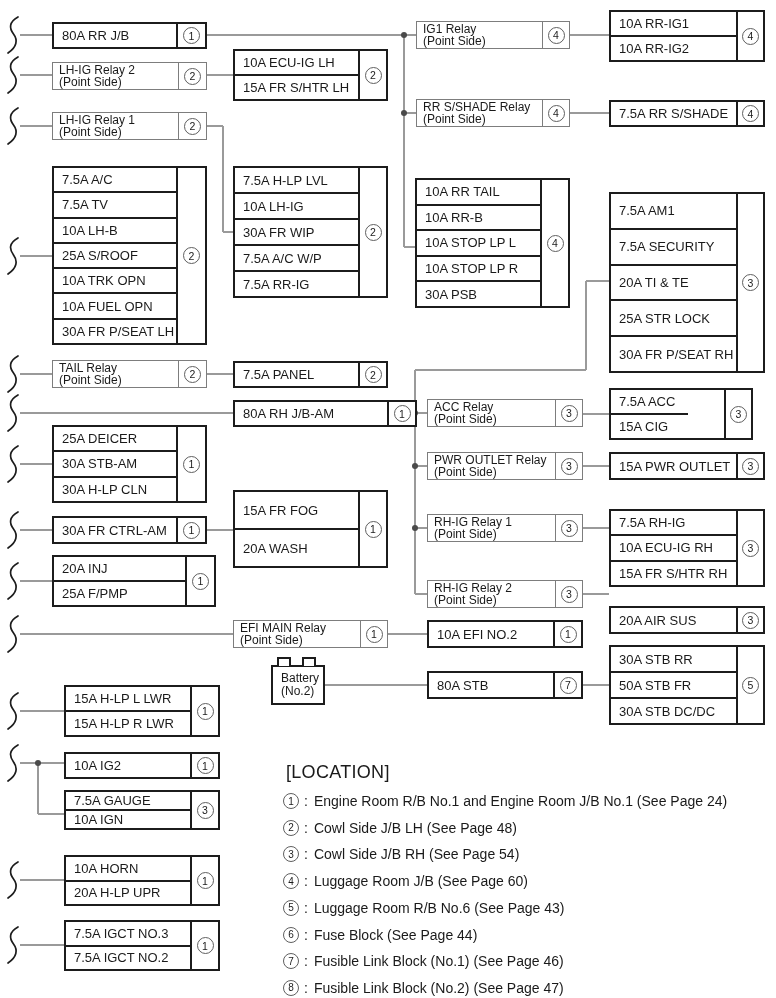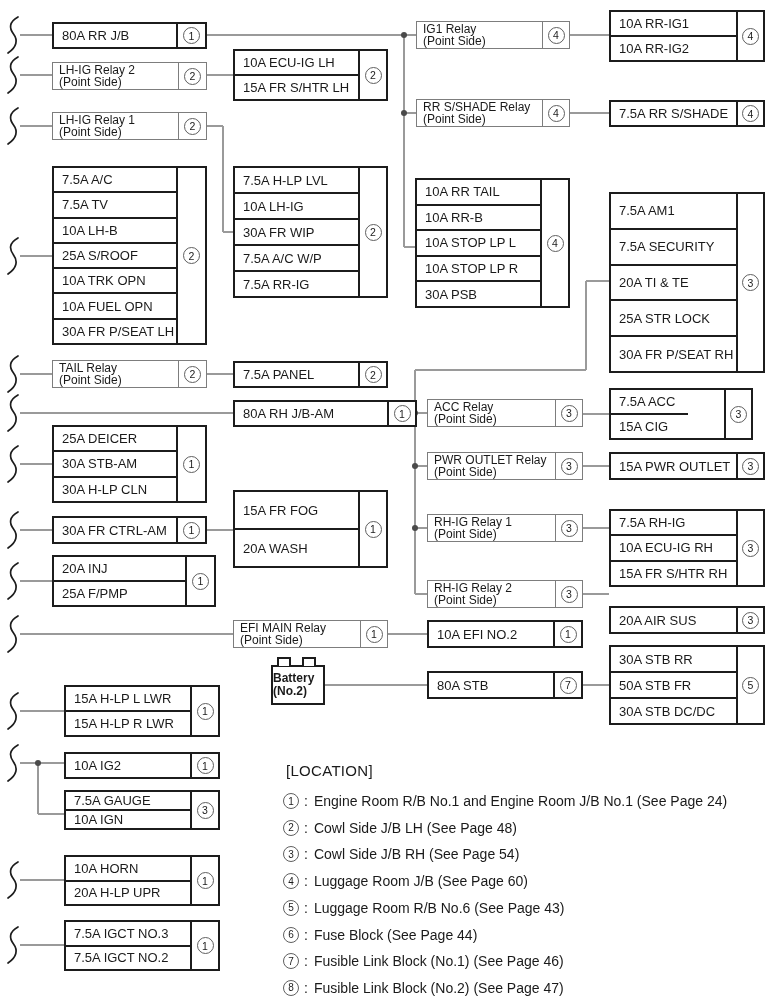--- a/index.html
+++ b/index.html
@@ -3,37 +3,37 @@
 <meta charset="utf-8">
 <style>
   html,body{margin:0;padding:0;background:#fff;}
   #stage{
     position:relative;width:776px;height:998px;background:#fff;overflow:hidden;
     font-family:"Liberation Sans", sans-serif;color:var(--txt,#1a1a1a);
   }
   .block{position:absolute;background:#fff;box-sizing:border-box;display:flex;}
   .block.fuse{border:2px solid var(--box,#1c1c1c);}
   .block.relay{border:1px solid var(--relay,#7d7d7d);}
-  .block.battery{border:2px solid var(--box,#1c1c1c);flex-direction:column;justify-content:center;padding-left:0;font-weight:bold;}
+  .block.battery{border:2px solid var(--box,#1c1c1c);flex-direction:column;justify-content:center;padding-left:8px;}
   .lblcol{flex:1 1 auto;display:flex;flex-direction:column;min-width:0;}
   .fuse-row{flex:1 1 auto;display:flex;align-items:center;padding-left:8px;font-size:13px;
     border-bottom:2px solid var(--box,#1c1c1c);white-space:nowrap;overflow:hidden;}
   .fuse-row:last-child{border-bottom:none;}
   .relay .lblcol{justify-content:center;padding-left:6px;font-size:12px;line-height:12.5px;white-space:nowrap;}
   .badgecol{flex:0 0 auto;display:flex;align-items:center;justify-content:center;}
   .fuse > .badgecol{border-left:2px solid var(--box,#1c1c1c);}
   .relay > .badgecol{border-left:1px solid var(--relay,#7d7d7d);}
   .circ{width:17px;height:17px;border:1px solid #5f5f5f;border-radius:50%;
     display:flex;align-items:center;justify-content:center;font-size:10.5px;background:#fff;box-sizing:border-box;}
   .wire{position:absolute;background:var(--wire,#9a9a9a);}
   .dot{position:absolute;width:6px;height:6px;border-radius:50%;background:#4a4a4a;}
   .term{position:absolute;width:14px;height:9px;border:2px solid var(--box,#1c1c1c);border-bottom:none;background:#fff;box-sizing:border-box;}
   .squig{position:absolute;width:18px;height:42px;}
   .batt-l1,.batt-l2{font-size:12px;line-height:13px;}
-  #legend-title{position:absolute;font-size:15px;letter-spacing:.3px;}
+  #legend-title{position:absolute;font-size:18px;letter-spacing:.3px;}
   .leg-item{position:absolute;height:20px;display:flex;align-items:center;font-size:14px;white-space:nowrap;}
   .leg-item .circ{width:16px;height:16px;font-size:10px;flex:0 0 auto;}
   .leg-sep{margin:0 6px 0 5px;}
 </style>
 </head>
 <body>
 
 <div id="stage" style="--box: #1c1c1c; --relay: #7d7d7d; --wire: #9a9a9a; --txt: #1a1a1a;">
   <div id="legend-title" style="left:286px;top:762px;">[LOCATION]</div>
 <div class="wire" style="left: 20px; top: 34.25px; width: 32px; height: 1.5px;"></div>

